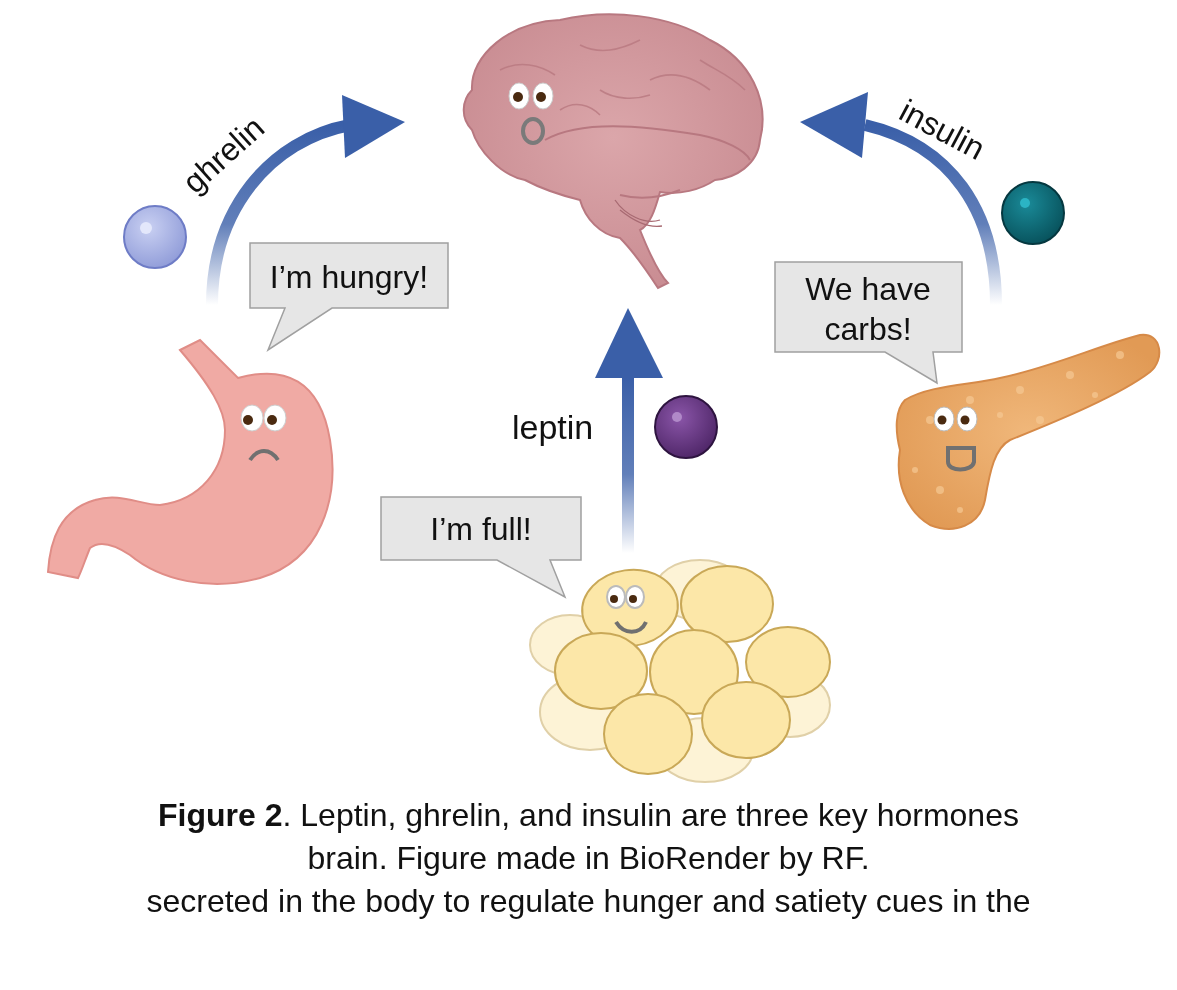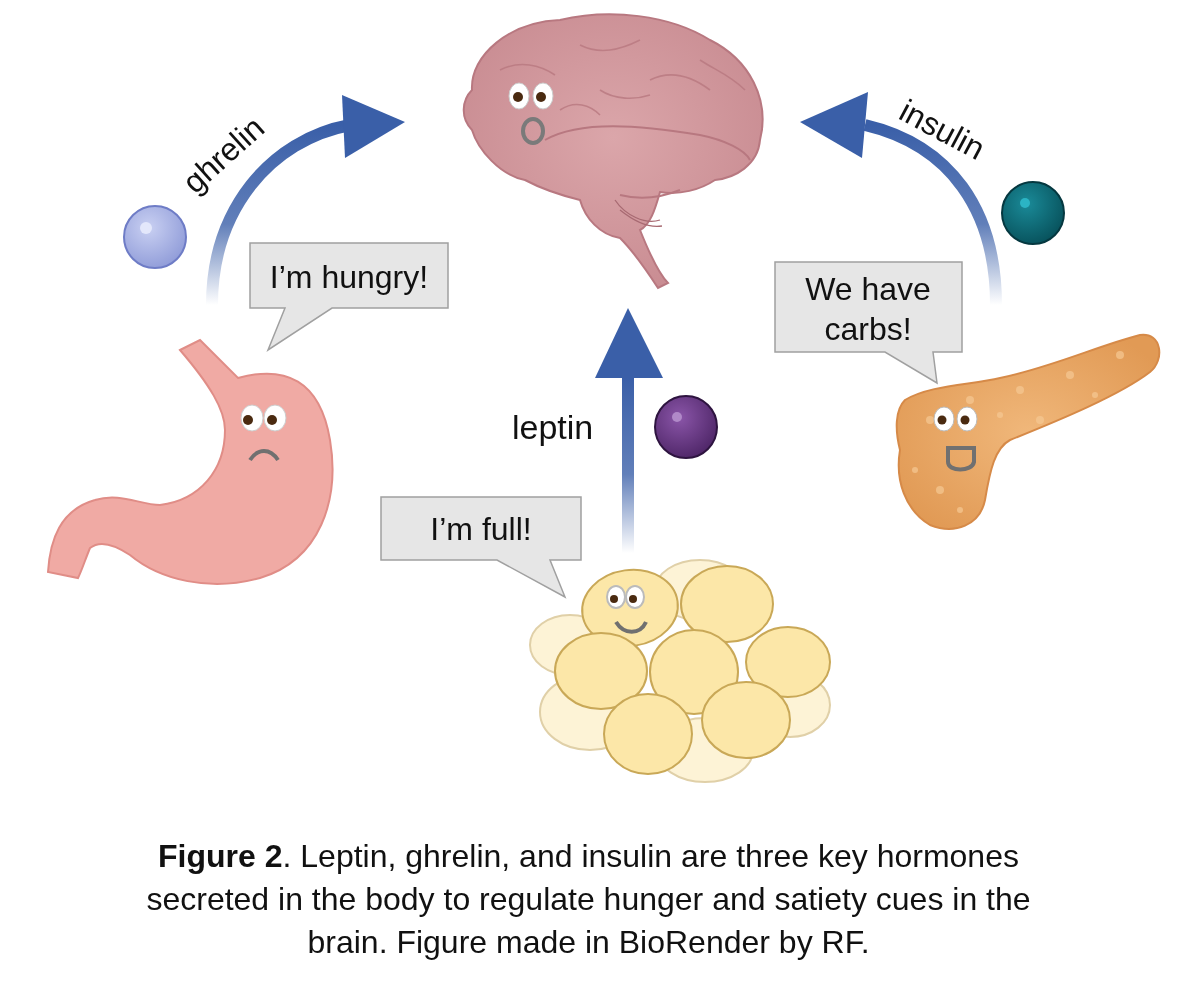--- a/index.html
+++ b/index.html
@@ -1,20 +1,20 @@
 <!DOCTYPE html>
 <html><head>
 <meta charset="utf-8">
 <style>
   html,body{margin:0;padding:0;background:#ffffff;}
   body{width:1177px;height:990px;position:relative;overflow:hidden;font-family:"Liberation Sans",sans-serif;}
   #figure{position:absolute;left:0;top:0;width:1177px;height:800px;}
   .label{font-family:"Liberation Sans",sans-serif;fill:#111;}
   .bubble-text{font-family:"Liberation Sans",sans-serif;font-size:32px;fill:#111;}
-  #caption{position:absolute;left:0;top:835px;width:1177px;text-align:center;font-family:"Liberation Sans",sans-serif;font-size:32px;line-height:43px;color:#111;}
+  #caption{position:absolute;left:0;top:794px;width:1177px;text-align:center;font-family:"Liberation Sans",sans-serif;font-size:32px;line-height:43px;color:#111;}
   #caption b{font-weight:bold;}
 </style>
 </head>
 <body>
 
 <svg id="figure" viewBox="0 0 1177 800" xmlns="http://www.w3.org/2000/svg">
   <defs>
     <linearGradient id="gradUp" x1="0" y1="1" x2="0" y2="0">
       <stop offset="0" stop-color="#3a5fa8" stop-opacity="0"></stop>
       <stop offset="0.45" stop-color="#3a5fa8" stop-opacity="0.8"></stop>
@@ -156,15 +156,15 @@
       <ellipse cx="967" cy="419" rx="10" ry="12" fill="#fff" stroke="#bbb"></ellipse>
       <circle cx="942" cy="420" r="4.5" fill="#4a2a10"></circle>
       <circle cx="965" cy="420" r="4.5" fill="#4a2a10"></circle>
       <path d="M948 448 L948 462 C948 472 972 472 974 462 L974 448 Z" fill="none" stroke="#707070" stroke-width="4"></path>
     </g>
   </g>
 </svg>
 
 <div id="caption">
   <div><b>Figure 2</b><span>. Leptin, ghrelin, and insulin are three key hormones</span></div>
+  <div>brain. Figure made in BioRender by RF.</div>
   <div>secreted in the body to regulate hunger and satiety cues in the</div>
-  <div>brain. Figure made in BioRender by RF.</div>
 </div>
 
 </body></html>

